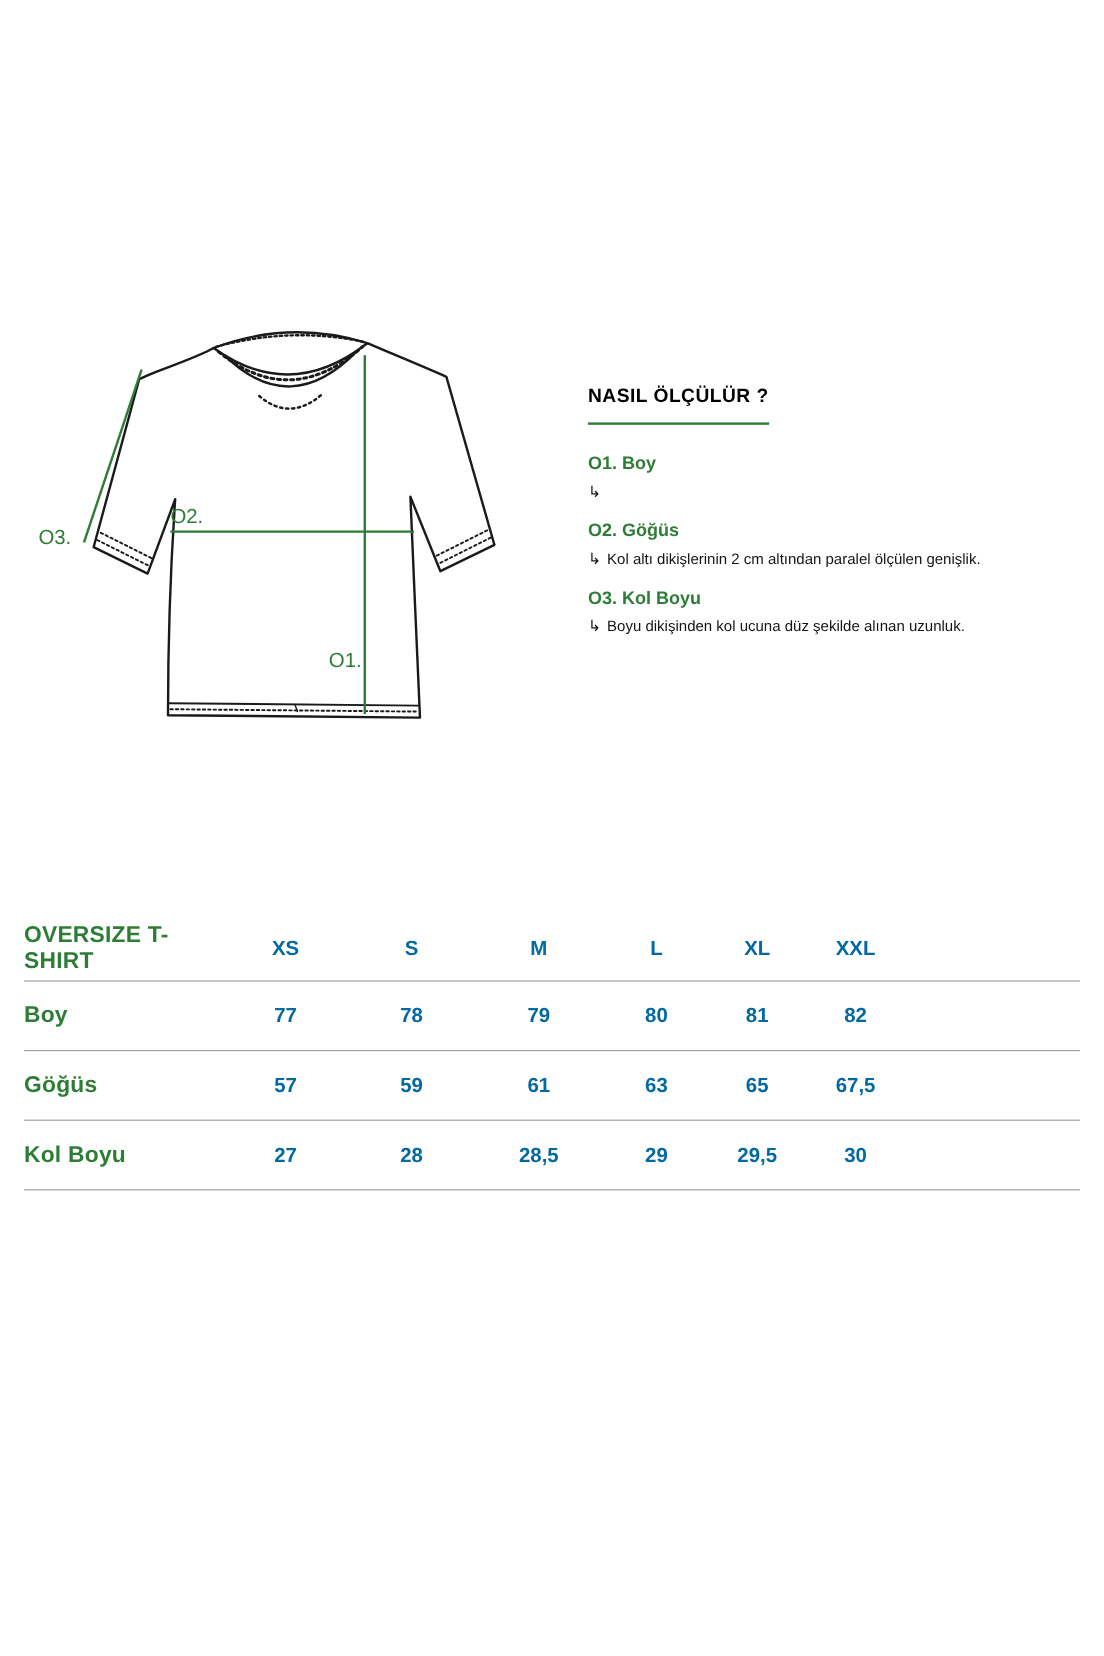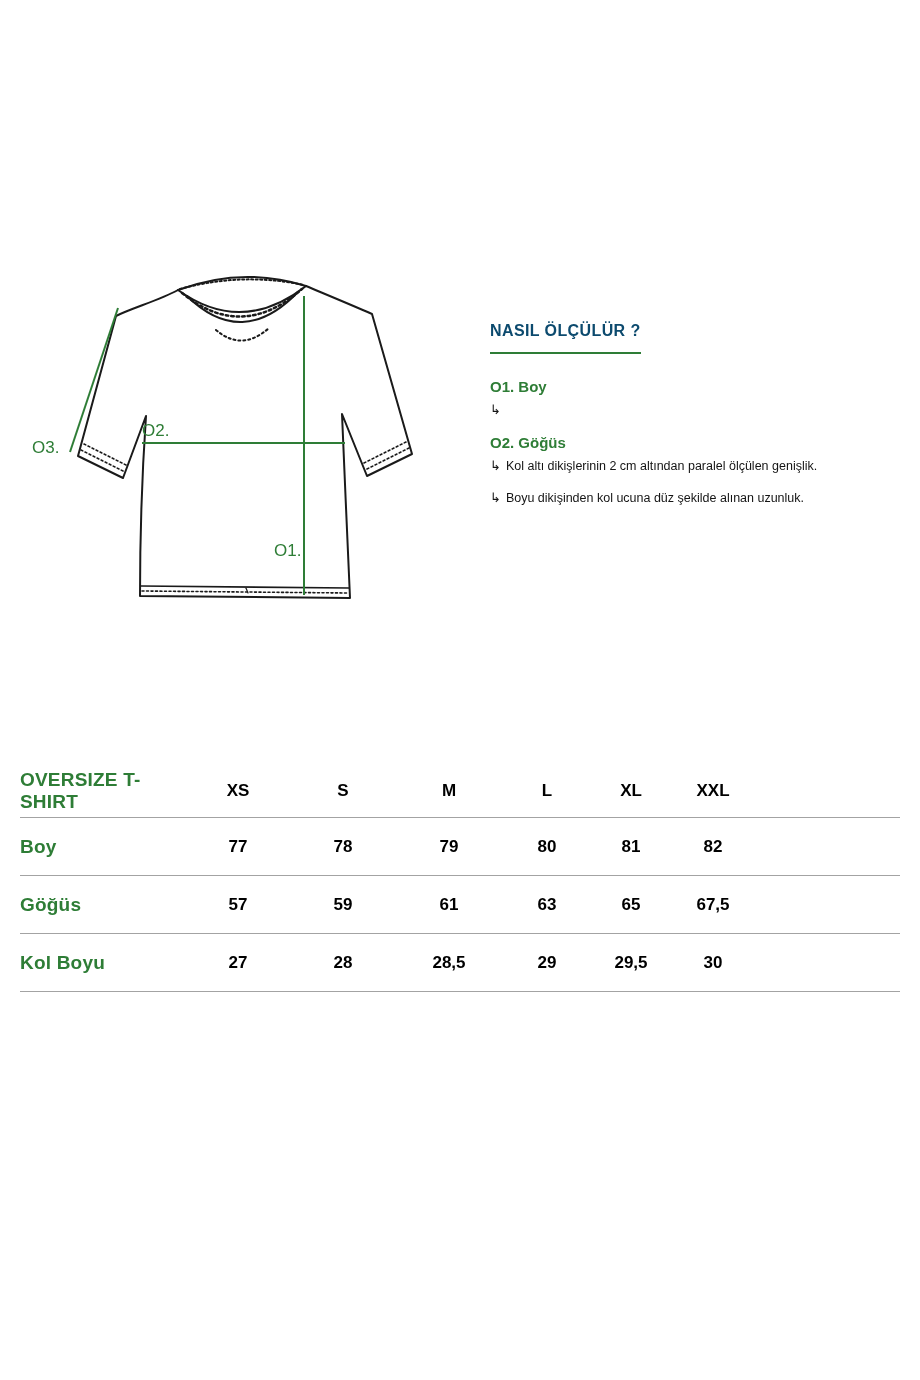--- a/index.html
+++ b/index.html
@@ -7,40 +7,40 @@
   body { background:#ffffff; }
   .page {
     position:relative; width:920px; height:1380px; background:#ffffff;
     font-family:"Liberation Sans", sans-serif; color:#111; overflow:hidden;
   }
   .diagram-svg { position:absolute; left:20px; top:250px; }
   .svg-label { font-family:"Liberation Sans", sans-serif; font-size:17px; font-weight:500; }
 
   .howto { position:absolute; left:490px; top:322px; width:412px; }
   .howto-title {
-    display:inline-block; font-size:16px; font-weight:700; color:#0c4a6e;
+    display:inline-block; font-size:16px; font-weight:700; color:#000000;
     letter-spacing:.4px; padding-bottom:12px; border-bottom:2px solid var(--accent);
     margin-bottom:24px;
   }
   .howto-item { margin-bottom:16px; }
   .howto-heading { font-size:15px; font-weight:700; color:var(--accent); margin-bottom:7px; }
   .howto-desc { font-size:12.5px; color:#141414; display:flex; gap:5px; align-items:flex-start; line-height:1.35; }
   .arrow { font-size:13px; line-height:1.2; }
 
   .size-table { position:absolute; left:20px; top:765px; width:880px; }
   .t-row {
     display:grid;
     grid-template-columns:170px 96px 114px 98px 98px 70px 94px;
     align-items:center;
     border-bottom:1px solid #a3a3a3;
   }
   .t-row.head { height:53px; }
   .t-row.data { height:58px; }
   .t-label { font-size:19px; font-weight:700; color:var(--accent); letter-spacing:.2px; }
-  .t-cell { text-align:center; font-size:17px; font-weight:700; color:#000000; }
+  .t-cell { text-align:center; font-size:17px; font-weight:700; color:#0369a1; }
   .t-row.data .t-cell { font-weight:600; }
 </style>
 </head>
 <body>
 
 <div class="page">
 
   <svg class="diagram-svg" width="440" height="380" viewBox="0 0 440 380">
     <g fill="none" stroke="#1a1a1a" stroke-width="2" stroke-linejoin="round" stroke-linecap="round">
 
@@ -103,20 +103,21 @@
 
     <div class="howto-item">
       <div class="howto-heading">O2. Göğüs</div>
       <div class="howto-desc">
         <span class="arrow">↳</span>
         <span>Kol altı dikişlerinin 2 cm altından paralel ölçülen genişlik.</span>
       </div>
     </div>
 
     <div class="howto-item">
+      <div class="howto-heading">O3. Kol Boyu</div>
       <div class="howto-desc">
         <span class="arrow">↳</span>
         <span>Boyu dikişinden kol ucuna düz şekilde alınan uzunluk.</span>
       </div>
     </div>
   </div>
 
   <div class="size-table">
     <div class="t-row head">
       <div class="t-label">OVERSIZE T-SHIRT</div>

